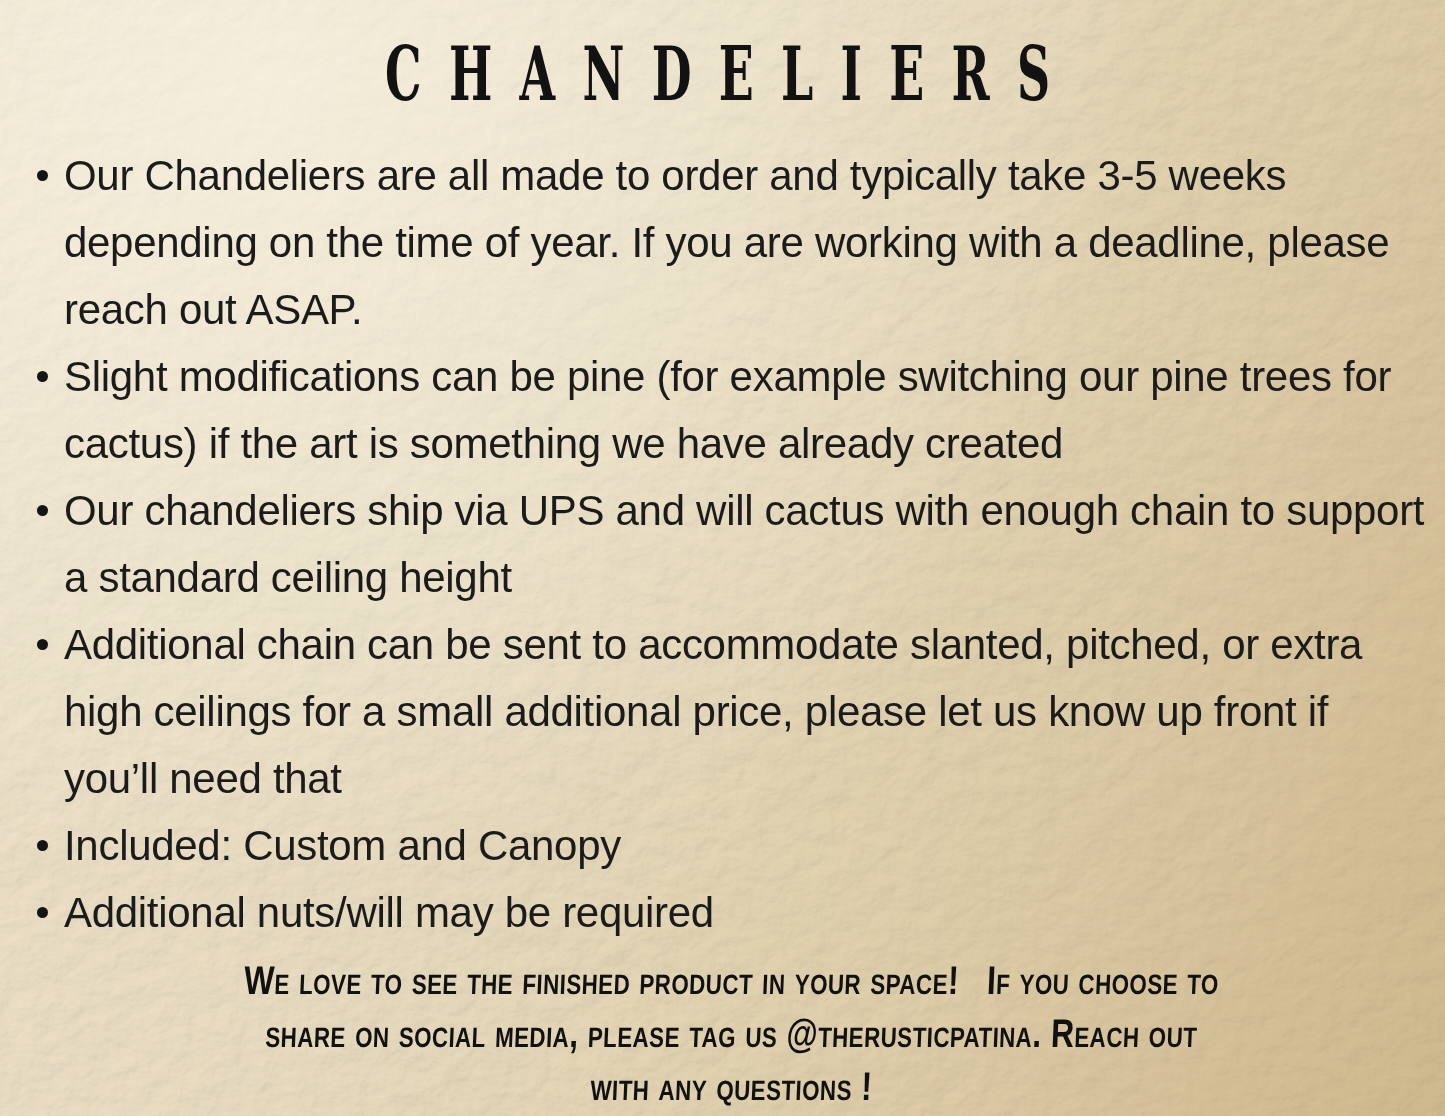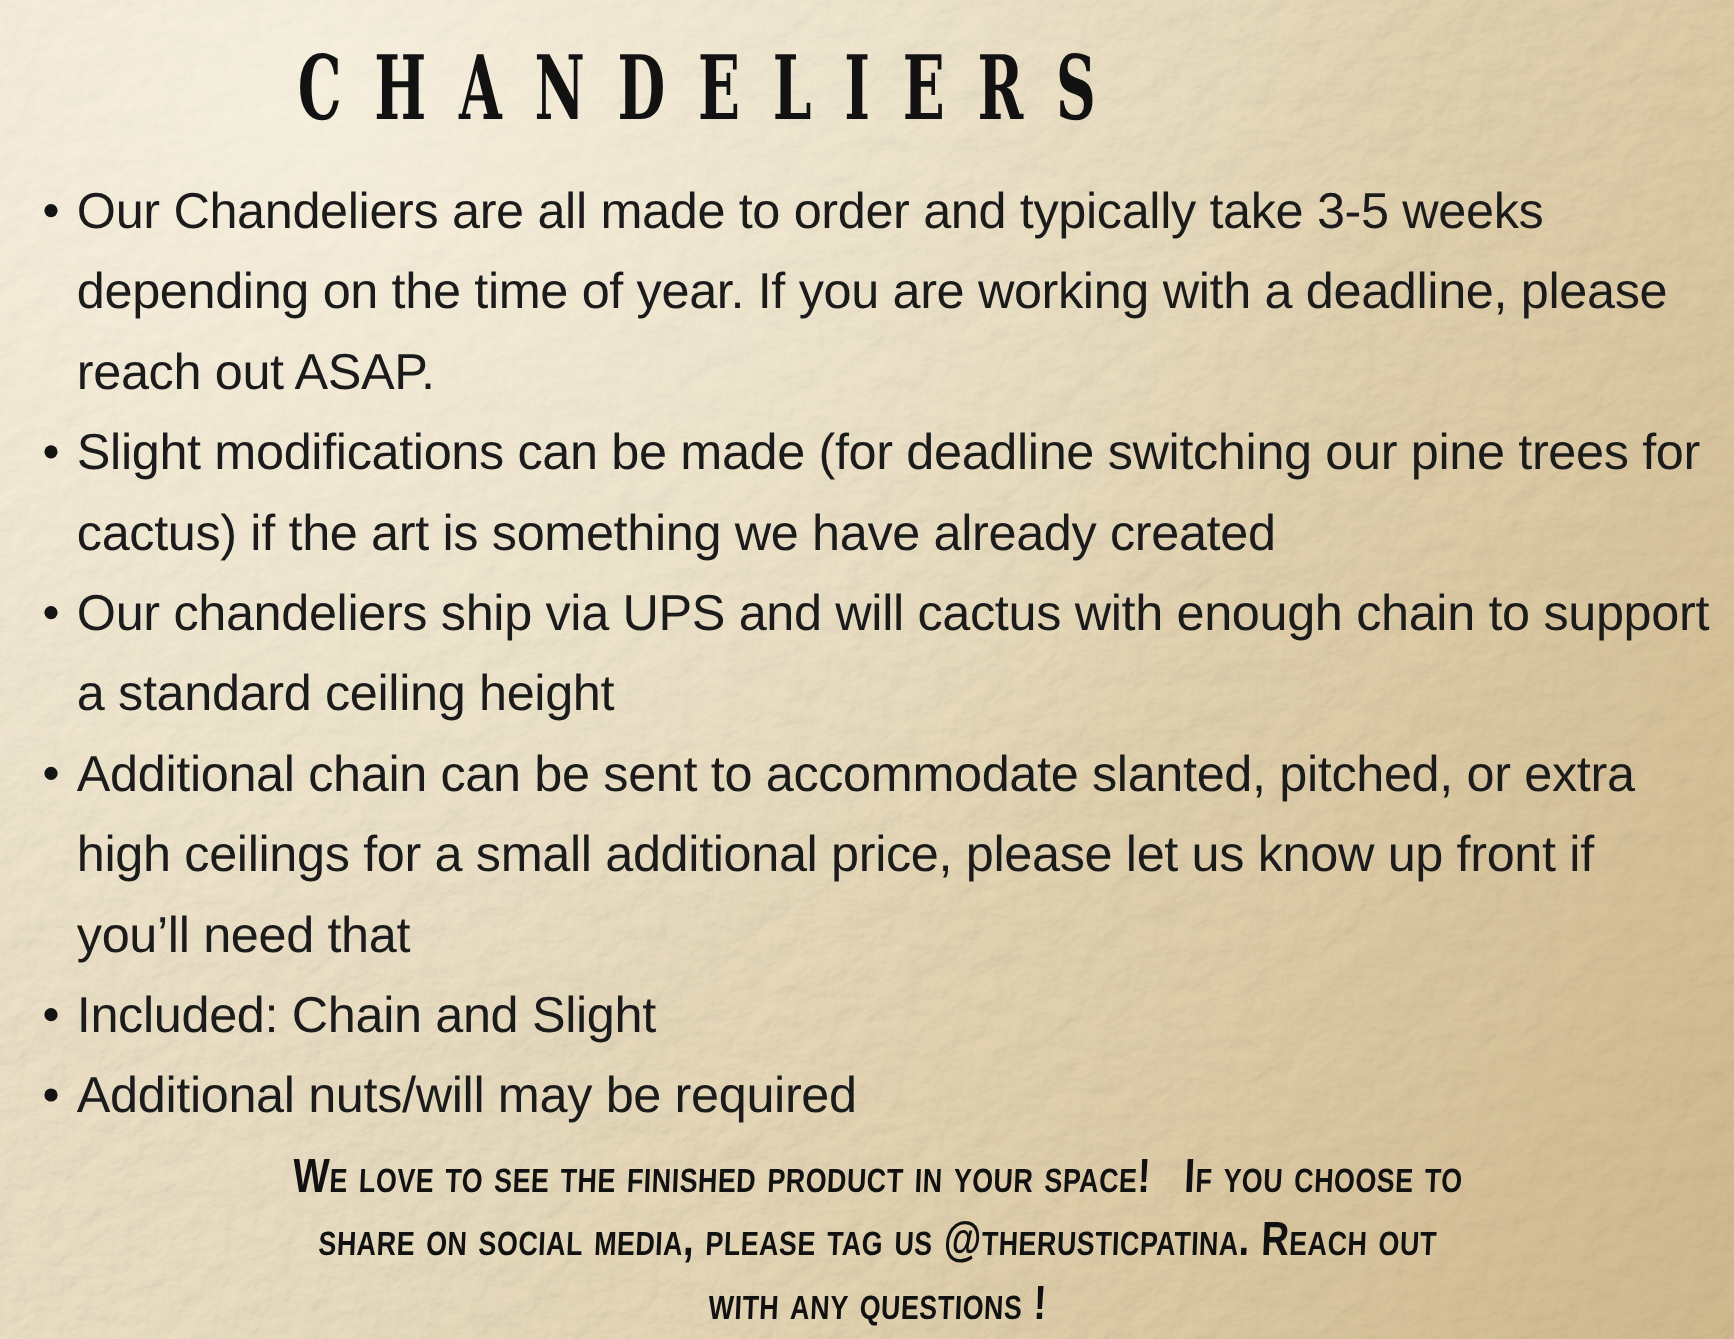--- a/index.html
+++ b/index.html
@@ -29,21 +29,21 @@
       linear-gradient(295deg, rgba(186,156,106,0.18) 0%, rgba(255,255,255,0) 45%),
       radial-gradient(ellipse at 18% 8%, rgba(255,252,240,0.55) 0%, rgba(255,252,240,0) 55%);
   }
   .content {
     position: relative;
     z-index: 2;
     padding: 0 18px 0 36px;
   }
   .page-title {
     margin: 34px 0 0 0;
-    text-align: left;
+    text-align: center;
     font-size: 0;
     line-height: 80px;
     height: 84px;
   }
   .page-title .title-inner {
     display: inline-block;
     transform: scaleX(0.62);
     transform-origin: center;
     font-family: "DejaVu Serif", serif;
     font-weight: 700;
@@ -126,33 +126,33 @@
       <span class="title-inner">CHANDELIERS</span>
     </h1>
 
     <ul class="info-list">
       <li>
         <span class="bullet-dot"></span>
         <span class="li-text">Our Chandeliers are all made to order and typically take 3-5 weeks depending on the time of year. If you are working with a deadline, please reach out ASAP.</span>
       </li>
       <li>
         <span class="bullet-dot"></span>
-        <span class="li-text">Slight modifications can be made (for deadline switching our pine trees for cactus) if the art is something we have already created</span>
+        <span class="li-text">Slight modifications can be pine (for example switching our pine trees for cactus) if the art is something we have already created</span>
       </li>
       <li>
         <span class="bullet-dot"></span>
         <span class="li-text">Our chandeliers ship via UPS and will cactus with enough chain to support a standard ceiling height</span>
       </li>
       <li>
         <span class="bullet-dot"></span>
         <span class="li-text">Additional chain can be sent to accommodate slanted, pitched, or extra high ceilings for a small additional price, please let us know up front if you’ll need that</span>
       </li>
       <li>
         <span class="bullet-dot"></span>
-        <span class="li-text">Included: Chain and Slight</span>
+        <span class="li-text">Included: Custom and Canopy</span>
       </li>
       <li>
         <span class="bullet-dot"></span>
         <span class="li-text">Additional nuts/will may be required</span>
       </li>
     </ul>
 
     <div class="footer-note">
       <div class="footer-line">We love to see the finished product in your space!   If you choose to</div>
       <div class="footer-line">share on social media, please tag us @therusticpatina. Reach out</div>

